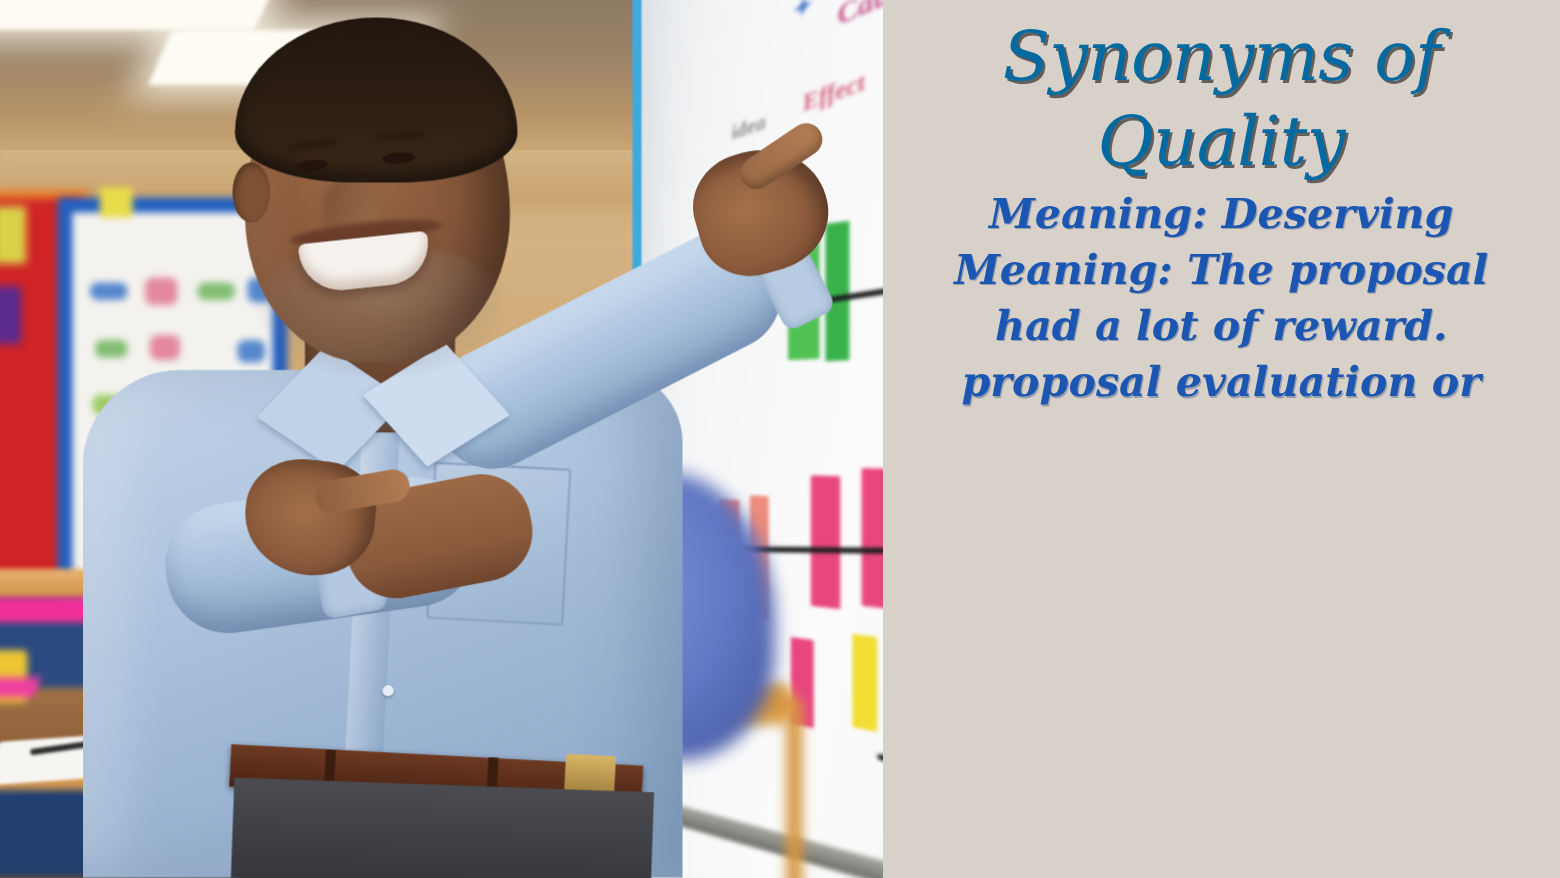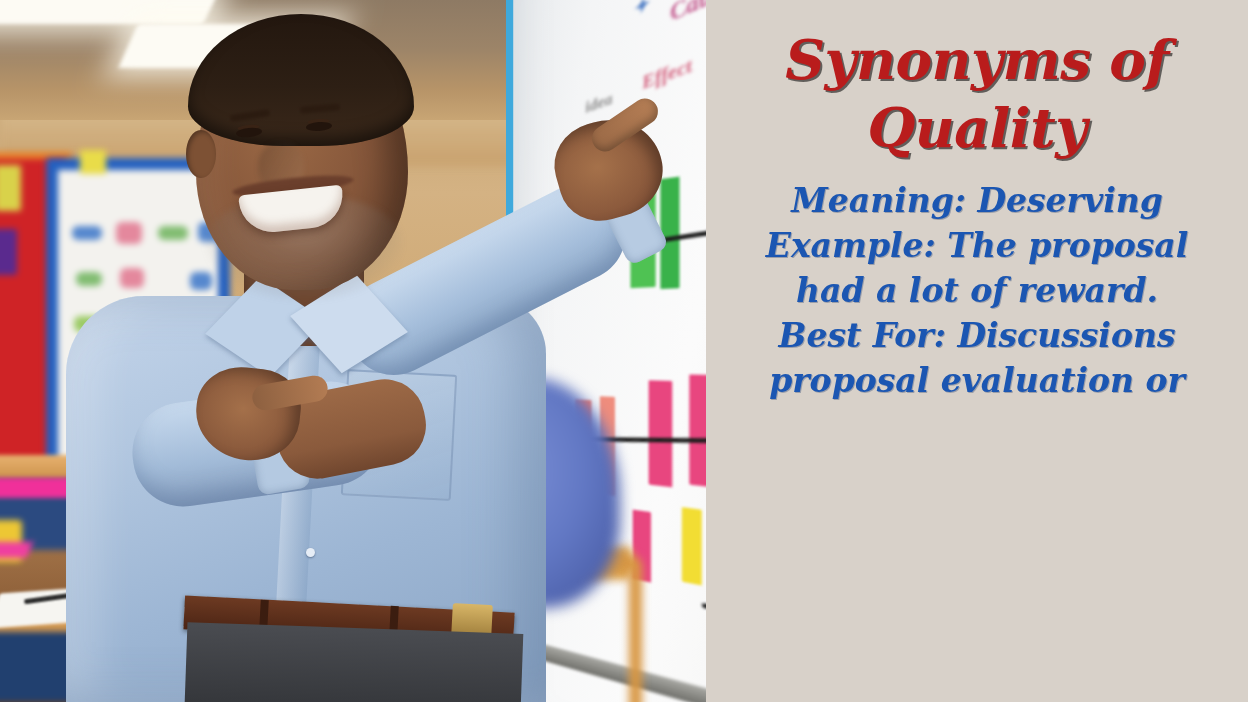--- a/index.html
+++ b/index.html
@@ -282,27 +282,27 @@
 
   
   #panel{
     position:absolute;left:706px;top:0;width:542px;height:702px;
     background:#d8d1c9;
     display:flex;flex-direction:column;align-items:center;
     padding-top:10px;box-sizing:border-box;
   }
   .title{
     font-family:"DejaVu Serif","Liberation Serif",serif;
-    font-weight:700;font-style:italic;
+    font-weight:400;font-style:italic;
     font-size:55px;line-height:68px;
-    color:#b91c1c;text-align:center;
+    color:#0369a1;text-align:center;
     letter-spacing:-.5px;
     text-shadow:2px 2px 0 rgba(0,0,0,.55);
     width:520px;
-    margin:16px;
+    margin:1px;
   }
   .word{
     font-family:"DejaVu Serif","Liberation Serif",serif;
     font-weight:700;font-style:italic;
     font-size:52px;line-height:64px;
     color:#c42026;text-align:center;
     text-shadow:2px 2px 0 rgba(120,10,14,.35);
     margin:14px 0 4px;
   }
   .body{
@@ -439,20 +439,19 @@
   <div id="panel">
 
     <h1 class="title">
       <span>Synonyms of</span><br>
       <span>Quality</span>
     </h1>
 
 
     <div class="body">
       <p>Meaning: Deserving</p>
-      <p>Example: The proposal</p>
+      <p>Meaning: The proposal</p>
       <p>had a lot of reward.</p>
-      <p>Best For: Discussions</p>
       <p>proposal evaluation or</p>
     </div>
   </div>
 
 </div>
 
 </body></html>

